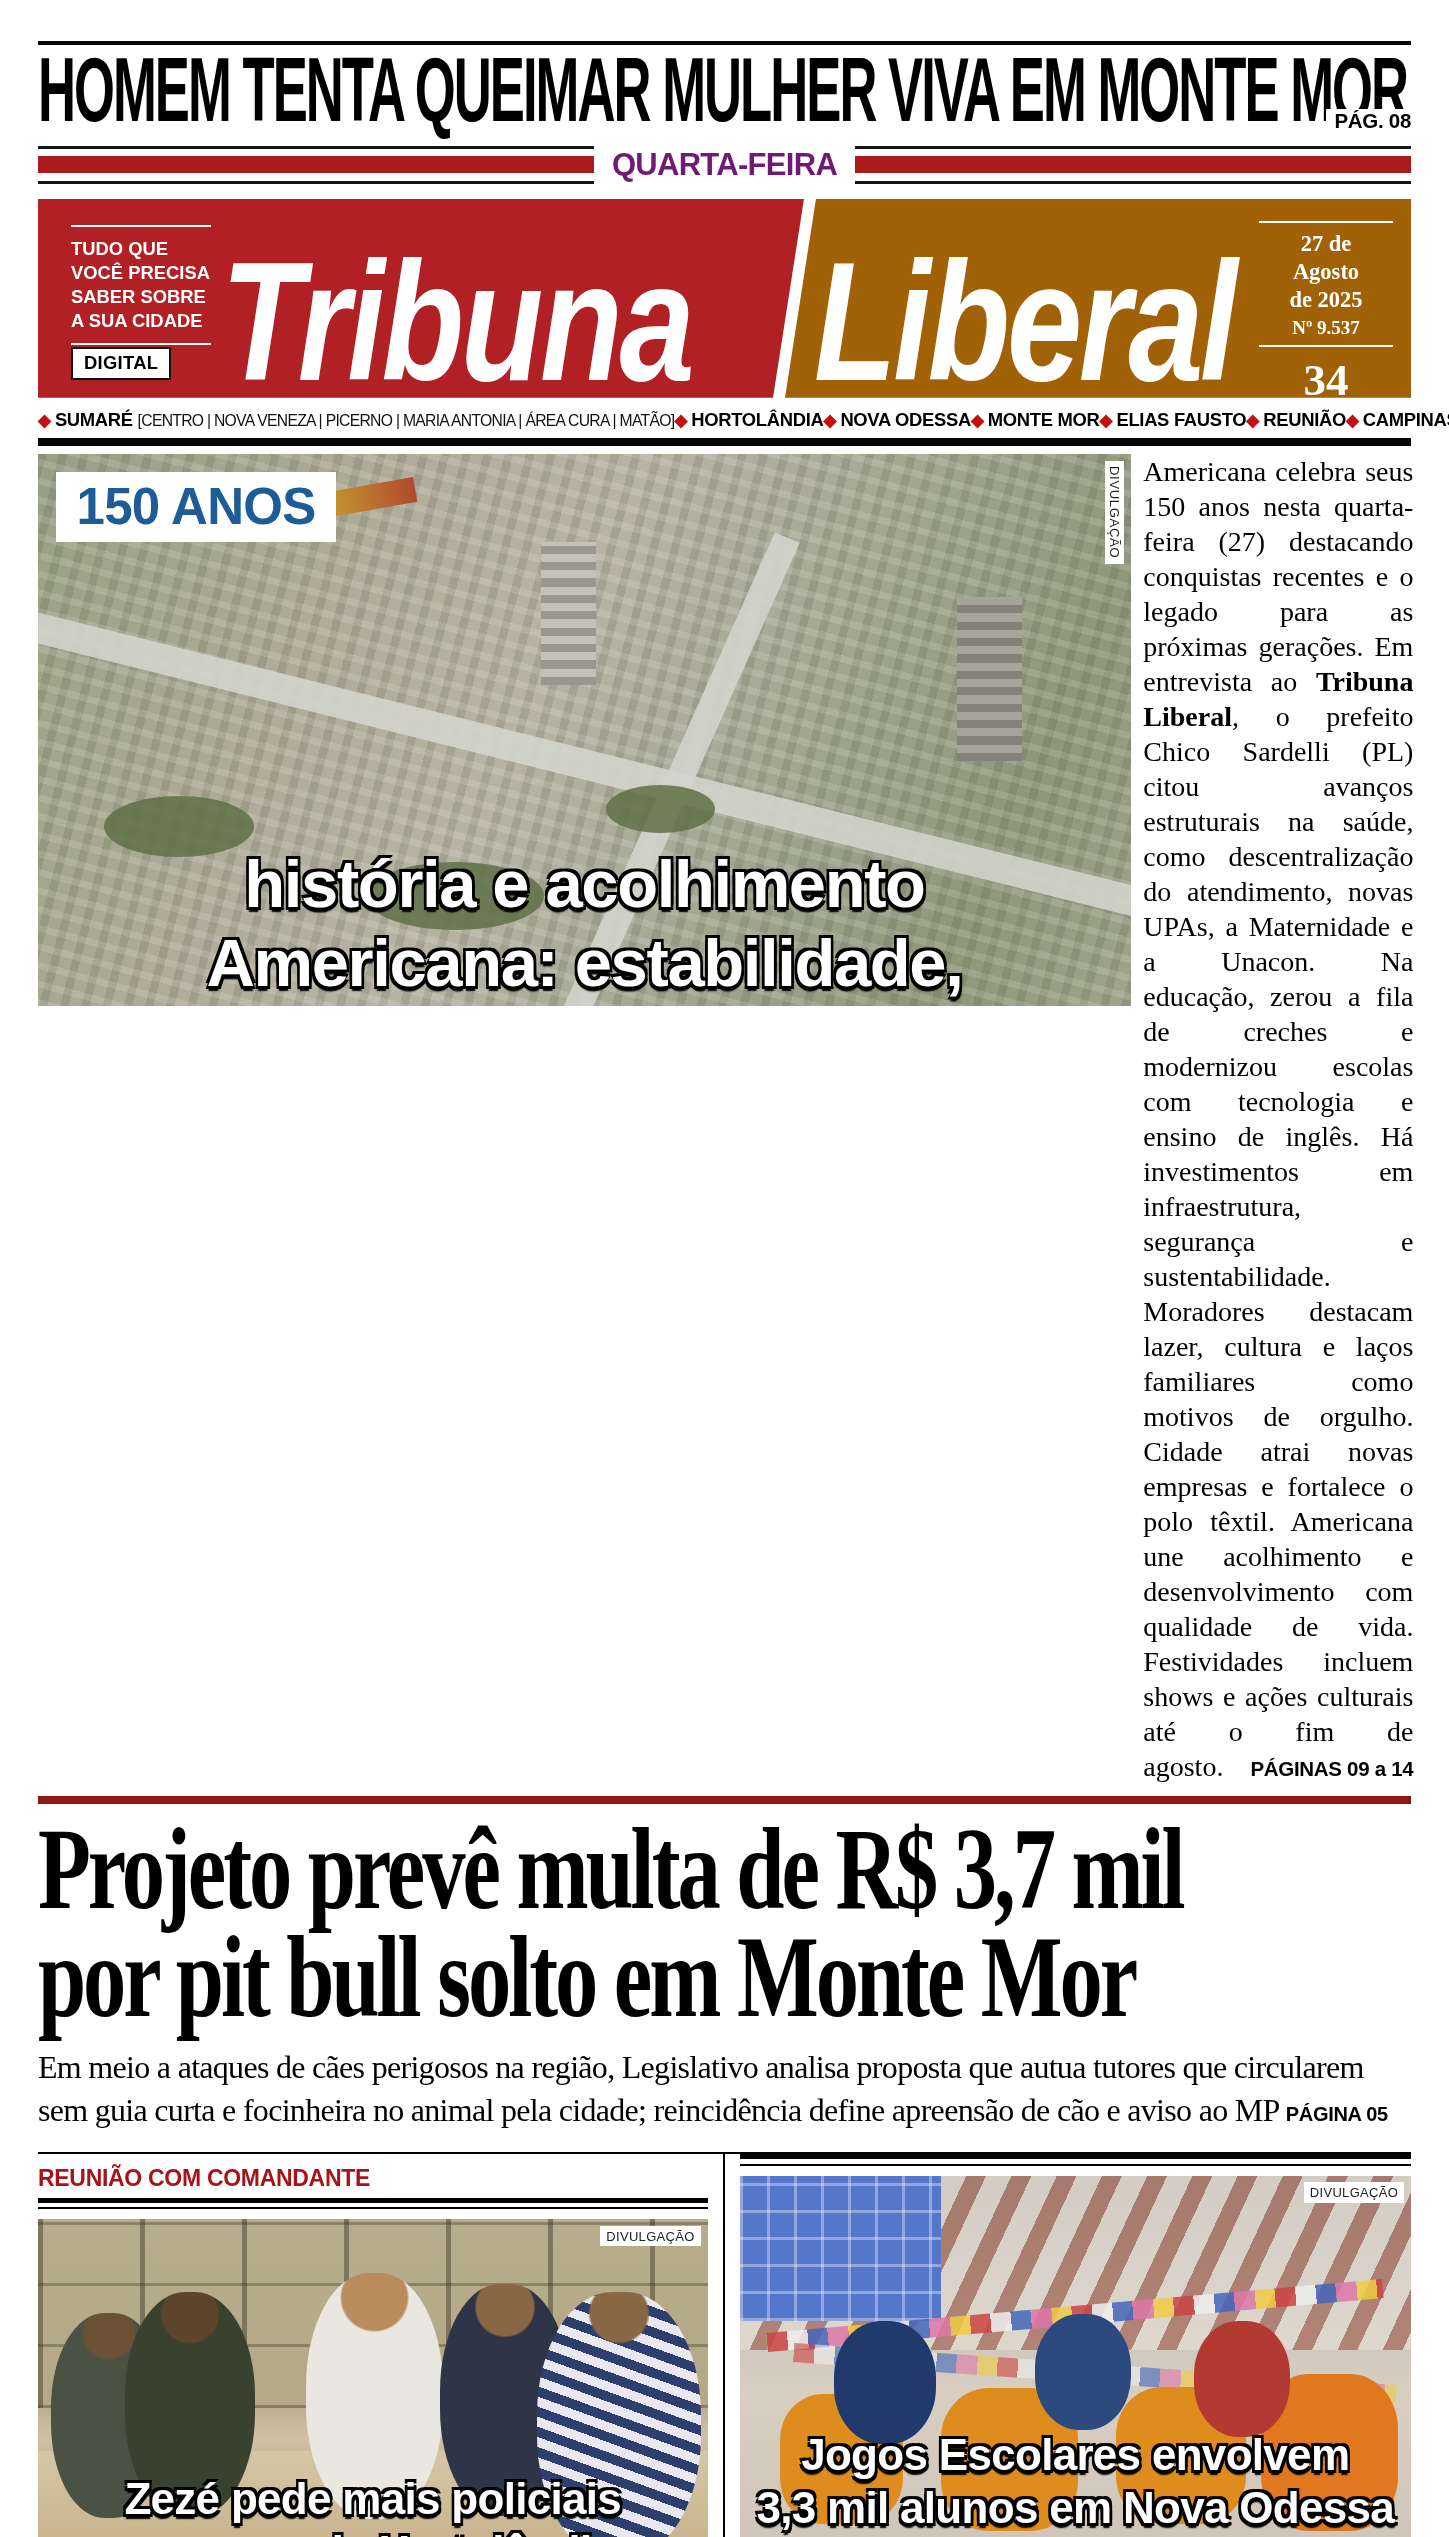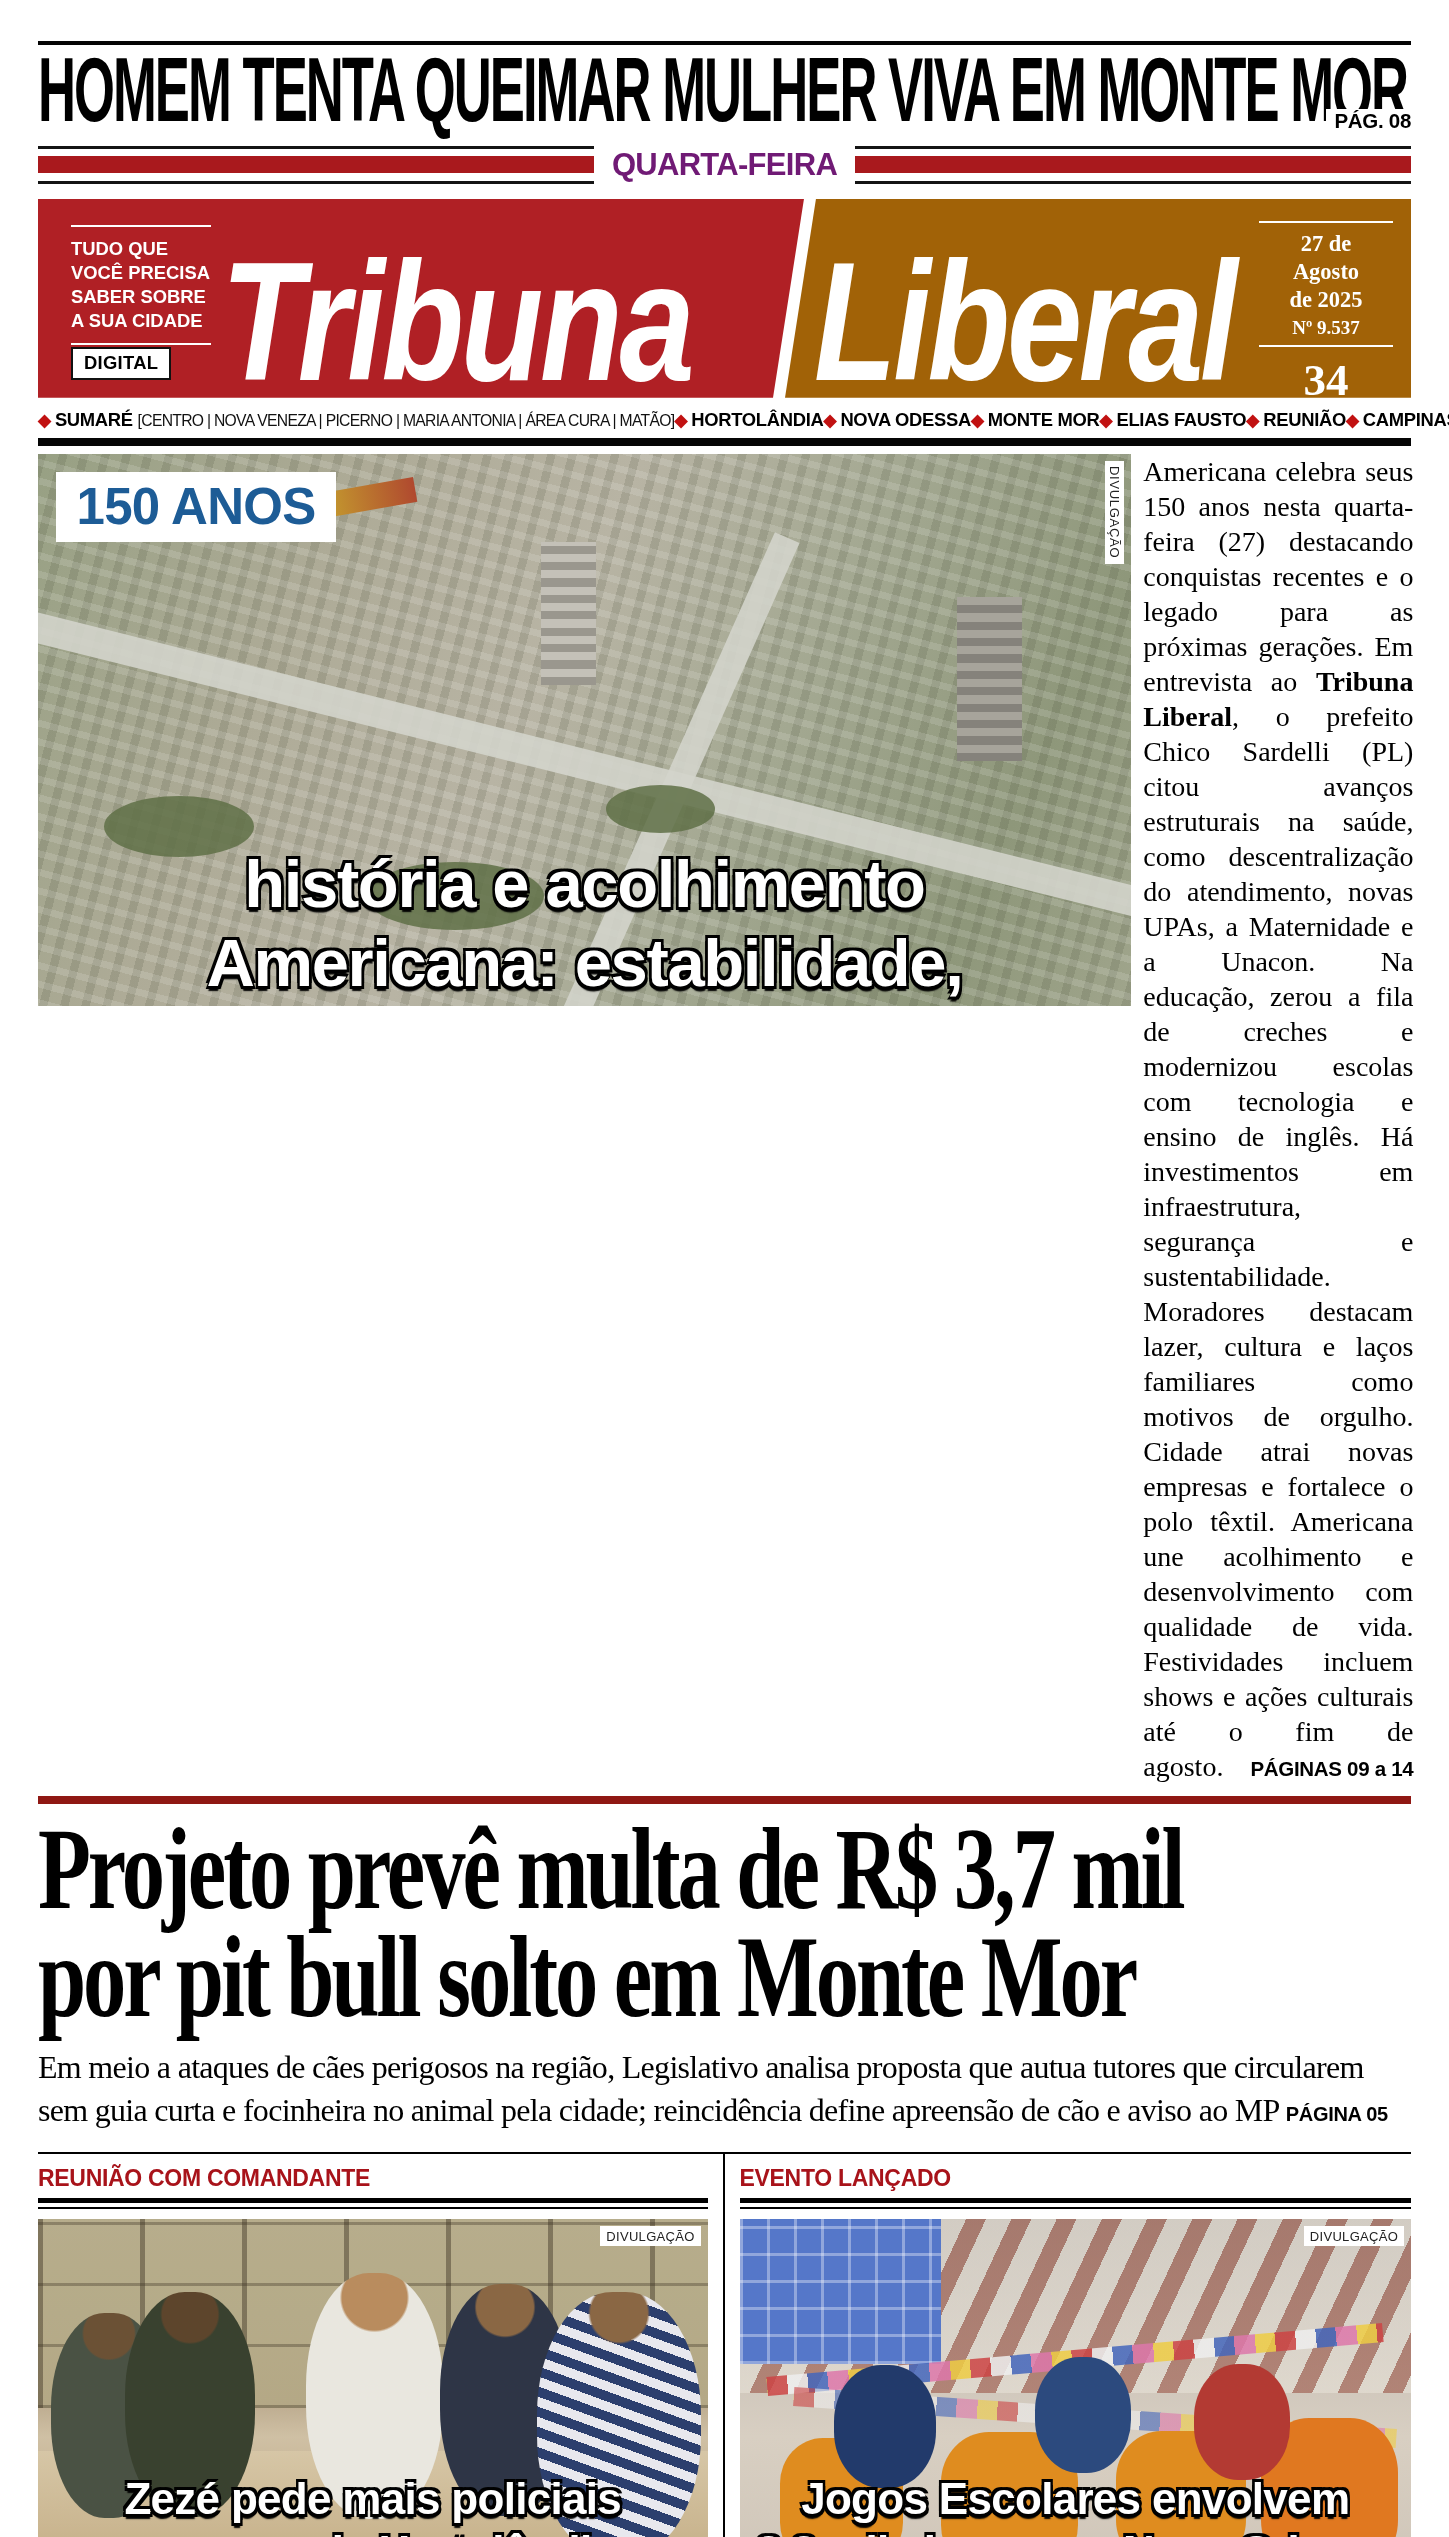--- a/index.html
+++ b/index.html
@@ -206,21 +206,20 @@
         <div class="figure" style="right:1%;top:20%;width:164px;height:266px;background:radial-gradient(circle at 50% 8%,#8a6744 0 11%,rgba(0,0,0,0) 12%),repeating-linear-gradient(20deg,#2c3f6e 0 9.6px,#e8e8ee 9.6px 19px);"></div>
         <div class="credit-h">DIVULGAÇÃO</div>
         <div class="photo-cap cap-mid">
           <div>Zezé pede mais policiais</div>
           <div>nas ruas de Hortolândia</div>
         </div>
       </div>
 
     </div>
     <div class="colR">
-      <div class="kicker">EVENTO LANÇADO</div>
       <div class="double-rule"></div>
       <div class="photo photo-mid photo-school">
         <div class="roof"></div>
         <div class="bluepanel"></div>
         <div class="pennants" style="left:4%;right:4%;top:36%;transform:rotate(-5deg);"></div>
         <div class="pennants" style="left:8%;right:2%;top:52%;transform:rotate(4deg);opacity:.6;"></div>
         <div class="chair" style="left:6%;bottom:4%;width:123px;height:130px;"></div>
         <div class="chair" style="left:30%;bottom:2%;width:137px;height:143px;"></div>
         <div class="chair" style="left:56%;bottom:4%;width:130px;height:137px;"></div>
         <div class="chair" style="right:2%;bottom:2%;width:137px;height:157px;background:#e07820;"></div>

